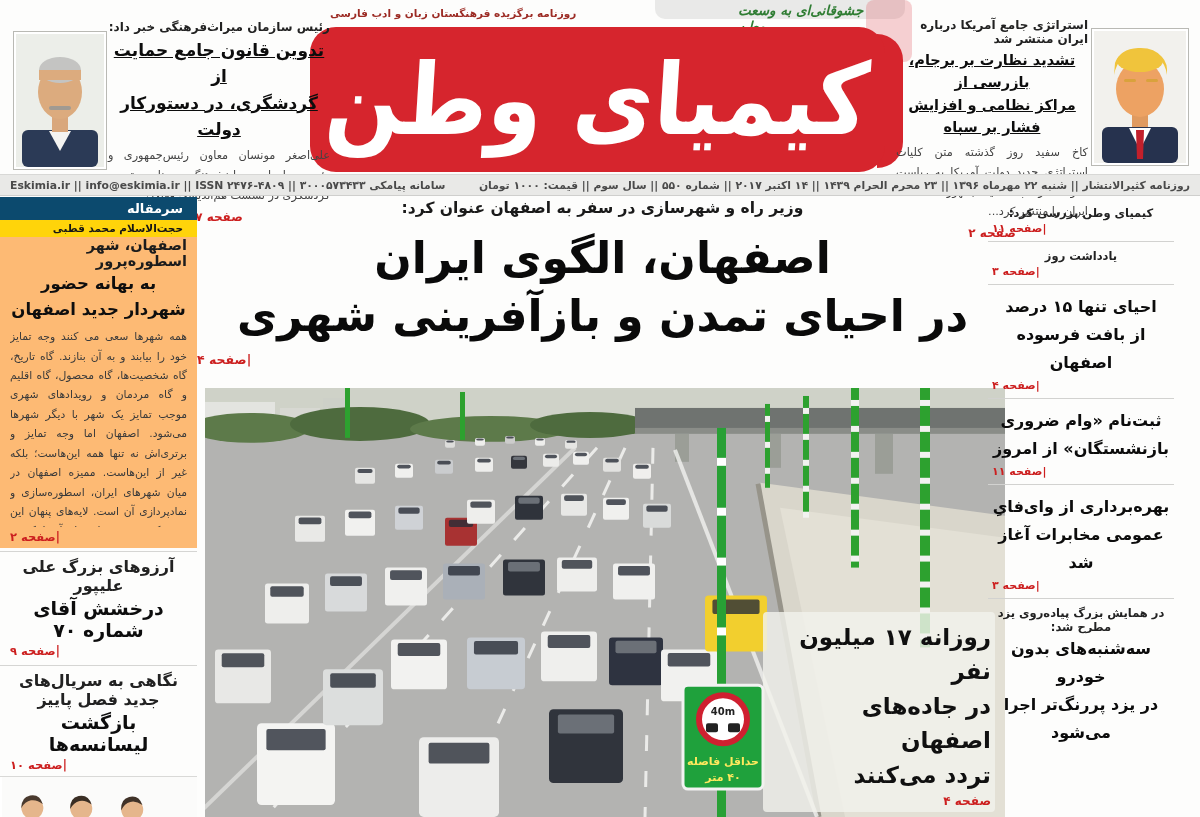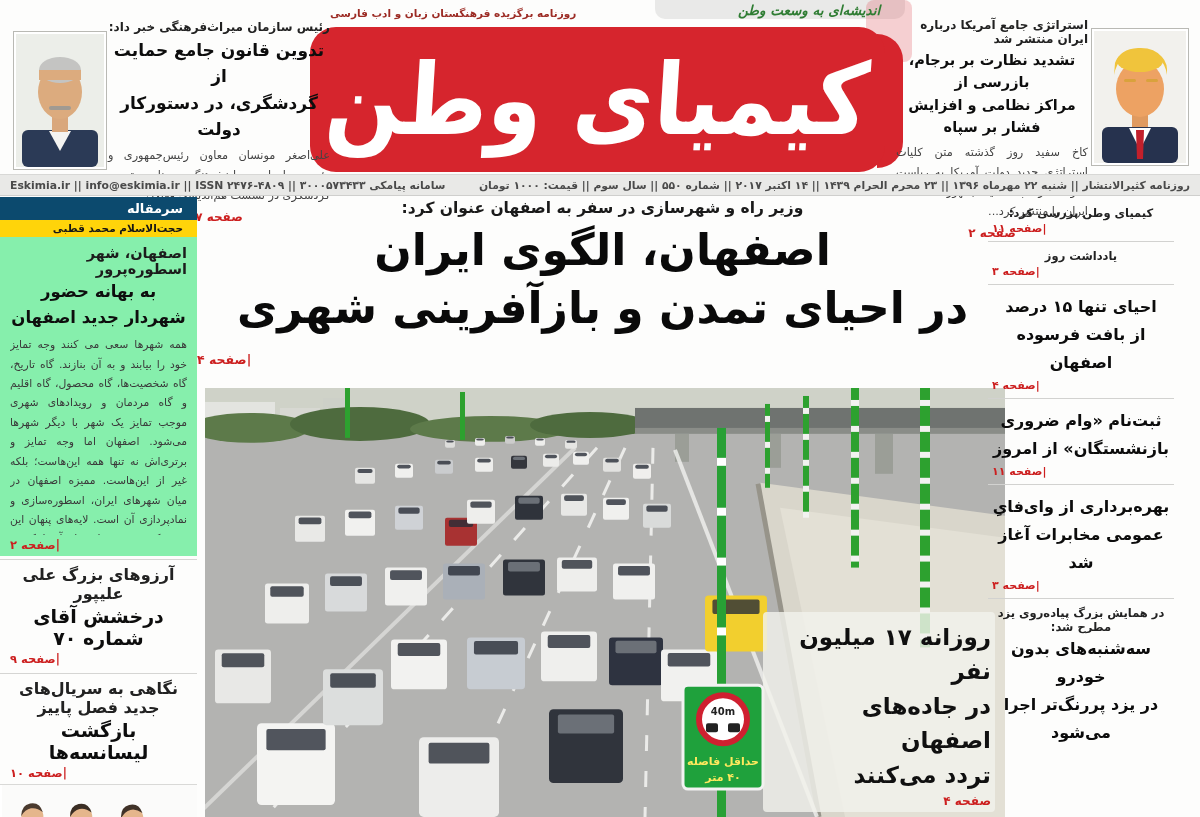--- a/index.html
+++ b/index.html
@@ -34,57 +34,57 @@
   .story-tl { left:0; width:336px; }
   .story-tr { right:0; width:307px; }
   .portrait { position:absolute; background:#fff; border:1px solid #b9b9b4; padding:2px; }
   .portrait svg { display:block; }
   .tl-photo { left:13px; top:31px; }
   .tr-photo { right:11px; top:28px; }
   .tl-text { position:absolute; right:6px; top:20px; width:222px; }
   .tr-text { position:absolute; right:112px; top:18px; width:192px; }
   .kicker-sm { font-size:12px; font-weight:bold; color:#222; text-align:right; }
   .title-top { font-size:17px; font-weight:800; line-height:1.55; color:#0d0d0d;
-               text-align:center; margin-top:3px; }
+               text-align:center; margin-top:3px;text-decoration:underline; }
   .tr-text .title-top { font-size:14.5px; letter-spacing:-.3px; }
   .body-top { font-size:11.3px; line-height:1.75; color:#444; text-align:justify; margin-top:4px; }
   .pg-center { font-size:12px; font-weight:bold; color:#cc1f1f; text-align:center; margin-top:4px; }
 
   
   .dateline { position:absolute; left:0; right:0; top:174px; height:22px; background:#e9e9e7;
               border-top:1px solid #d8d8d6; border-bottom:1px solid #cfcfcd;
               display:flex; justify-content:space-between; align-items:center;
               padding:0 10px; font-size:10.8px; font-weight:600; color:#4a4a4a; }
 
   
   .lead { position:absolute; left:200px; top:199px; width:805px; text-align:center; }
   .lead-kicker { font-size:15.5px; font-weight:bold; color:#1a1a1a; }
   .lead-title { font-size:44px; font-weight:800; line-height:1.32; color:#0a0a0a;
-                letter-spacing:-1px; margin-top:4px; }
+                letter-spacing:-1px; margin-top:12px; }
   .lead-page { position:absolute; left:197px; top:352px; font-size:12.5px;
                font-weight:bold; color:#cc1f1f; }
 
   
   .main-photo { position:absolute; left:205px; top:388px; width:800px; height:429px;
                 overflow:hidden; background:#b5b5b3; }
   .main-photo > svg { position:absolute; inset:0; }
   .photo-overlay { position:absolute; right:10px; bottom:5px; width:232px;
                    padding:8px 4px 4px; background:rgba(242,241,236,.82);
                    border-radius:4px; }
   .overlay-title { font-size:23px; font-weight:800; line-height:1.5; color:#101010; }
   .overlay-page { font-size:12px; font-weight:bold; color:#cc1f1f; margin-top:2px; }
 
   
   .left-col { position:absolute; left:0; top:197px; width:197px; height:620px;
               display:flex; flex-direction:column; overflow:hidden; }
   .ed-label { height:23px; background:#0c4a6e; color:#fff; font-size:13px; font-weight:bold;
               line-height:23px; padding-right:14px; }
   .ed-author { height:17px; background:#ffd40a; color:#151515; font-size:10.5px;
                font-weight:bold; line-height:17px; padding-right:14px; }
-  .ed-wrap { background:#86efac; padding:8px 10px 4px; }
+  .ed-wrap { background:#fdba74; padding:0 10px 4px; }
   .ed-title1 { font-size:14.5px; font-weight:600; color:#1c1c1c; text-align:right; }
   .ed-title2 { font-size:16.5px; font-weight:800; line-height:1.55; color:#0e0e0e;
                text-align:center; margin-top:2px; }
   .ed-body { font-size:10.8px; line-height:1.8; text-align:justify; color:#3a3a3a;
              margin-top:5px; max-height:200px; overflow:hidden; }
   .pg-left { font-size:11.5px; font-weight:bold; color:#cc1f1f; text-align:left; margin-top:3px; }
   .lc-story { padding:5px 10px 4px; border-top:1px solid #d5d5d3; margin-top:3px; }
   .lc-kicker { font-size:16px; font-weight:600; color:#222; text-align:center; }
   .lc-title { font-size:19px; font-weight:800; color:#0d0d0d; text-align:center;
               margin-top:2px; letter-spacing:-.4px; }
@@ -103,21 +103,21 @@
 </style>
 </head>
 <body>
 
 <div id="page">
 
   <div class="artifact"></div>
   <div class="artifact-red"></div>
 
   <div class="award-line">روزنامه برگزیده فرهنگستان زبان و ادب فارسی</div>
-  <div class="slogan">اندیشه‌ای به وسعت وطن</div>
+  <div class="slogan">جشوقانی‌ای به وسعت وطن</div>
   <div class="logo-blob"></div>
   <div class="logo-box">
     <div class="logo-text">کیمیای وطن</div>
   </div>
 
   <div class="story-top story-tl">
     <div class="portrait tl-photo">
       <svg width="88" height="133" viewBox="0 0 88 133">
         <rect width="88" height="133" fill="#eceee9"></rect>
         <rect x="6" y="96" width="76" height="37" rx="6" fill="#2b3a56"></rect>

